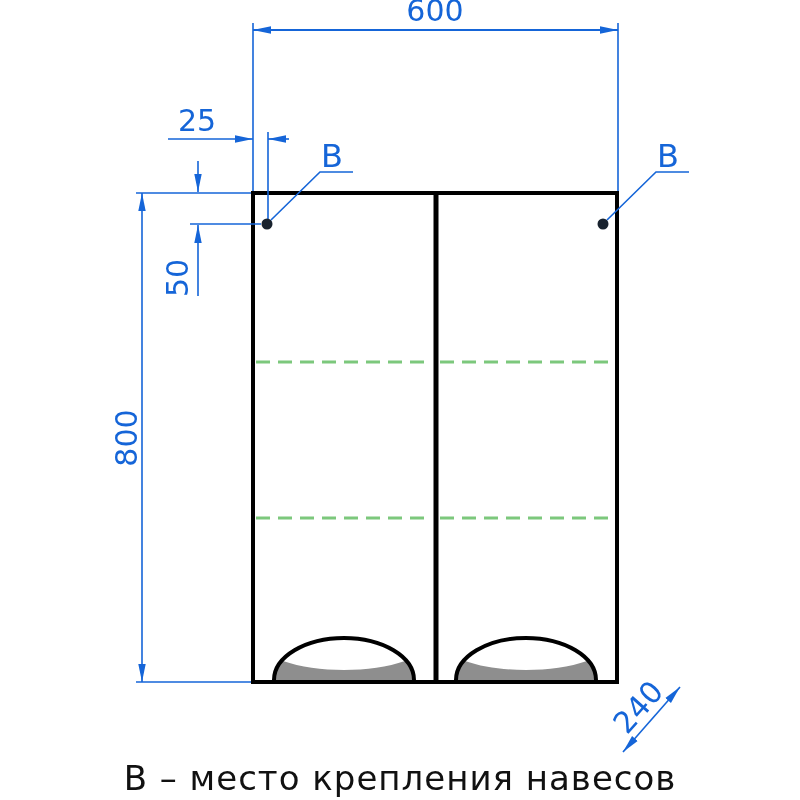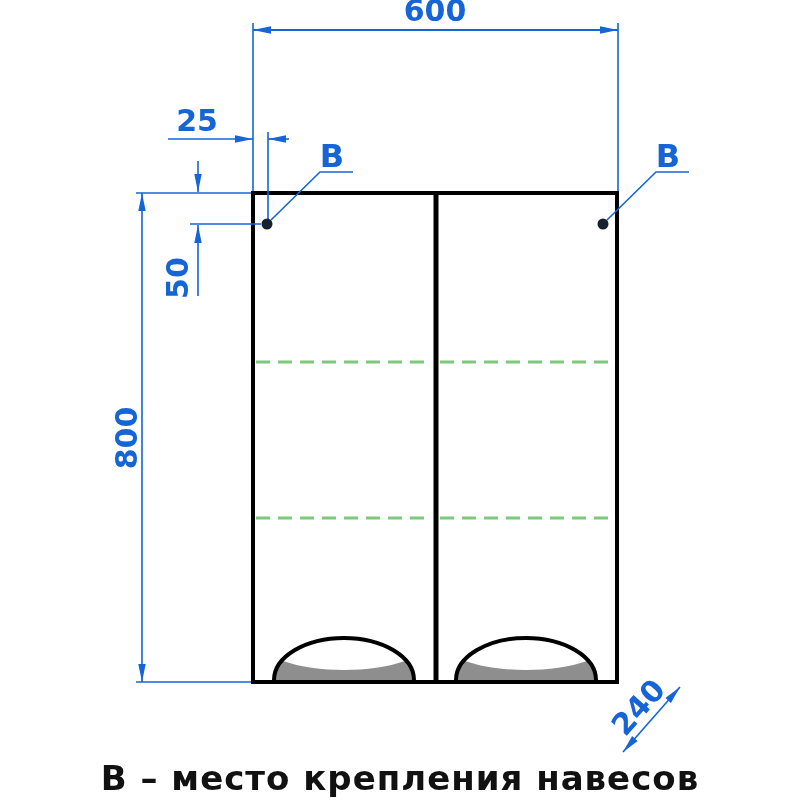--- a/index.html
+++ b/index.html
@@ -4,21 +4,21 @@
 <style>
   :root{
     --dimension-blue:#1565d8;
     --outline-black:#000000;
     --shelf-green:#7cc87c;
     --shade-gray:#8e8e8e;
     --mount-dot:#18222e;
     --caption-black:#111111;
   }
   html,body{margin:0;padding:0;background:#ffffff;}
-  .stage{width:800px;height:800px;position:relative;background:#ffffff;overflow:hidden;font-weight:bold;}
+  .stage{width:800px;height:800px;position:relative;background:#ffffff;overflow:hidden;}
   svg{display:block;}
   .blue-stroke{stroke:var(--dimension-blue);stroke-width:1.6;fill:none;}
   .blue-thick{stroke:var(--dimension-blue);stroke-width:2;fill:none;}
   .arrow-fill{fill:var(--dimension-blue);stroke:none;}
   .black-stroke{stroke:var(--outline-black);stroke-width:4;fill:none;}
   .divider-stroke{stroke:var(--outline-black);stroke-width:5;fill:none;}
   .shelf-stroke{stroke:var(--shelf-green);stroke-width:3;fill:none;stroke-dasharray:14 8;}
   .shade-fill{fill:var(--shade-gray);stroke:none;}
   .dot-fill{fill:var(--mount-dot);stroke:none;}
   .dim-text{font-family:"DejaVu Sans","Liberation Sans",sans-serif;font-size:30px;fill:var(--dimension-blue);}

